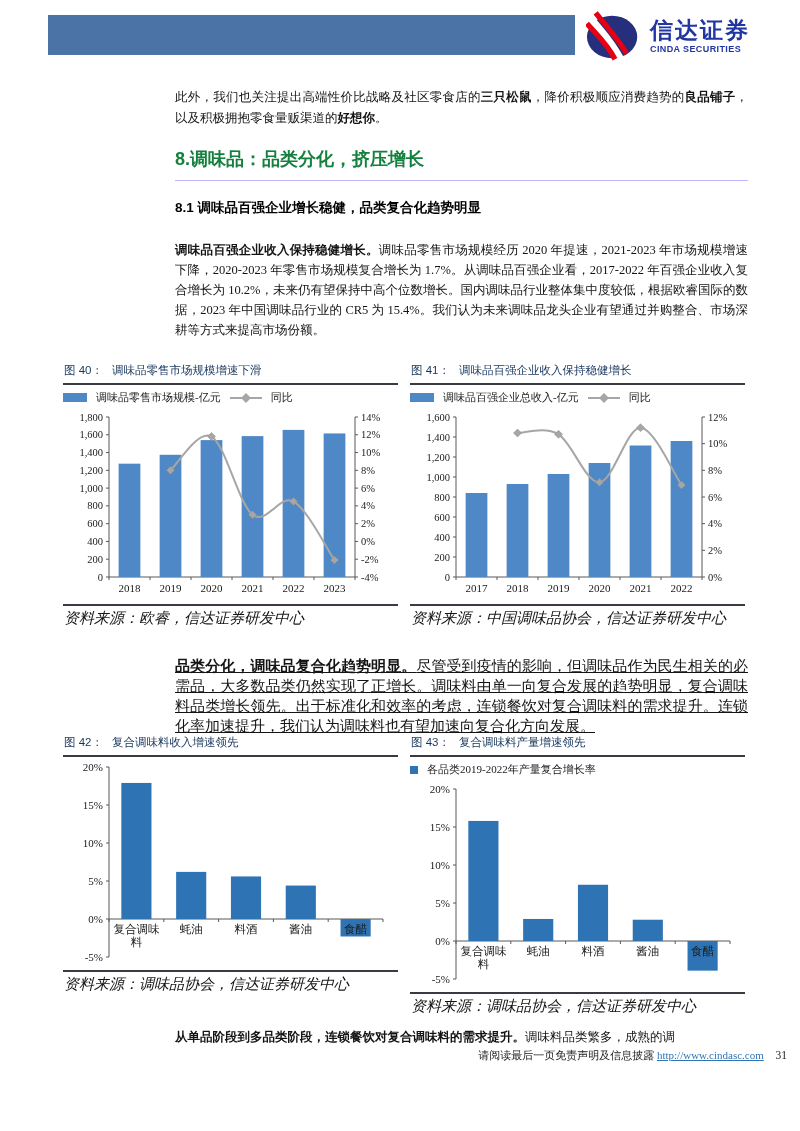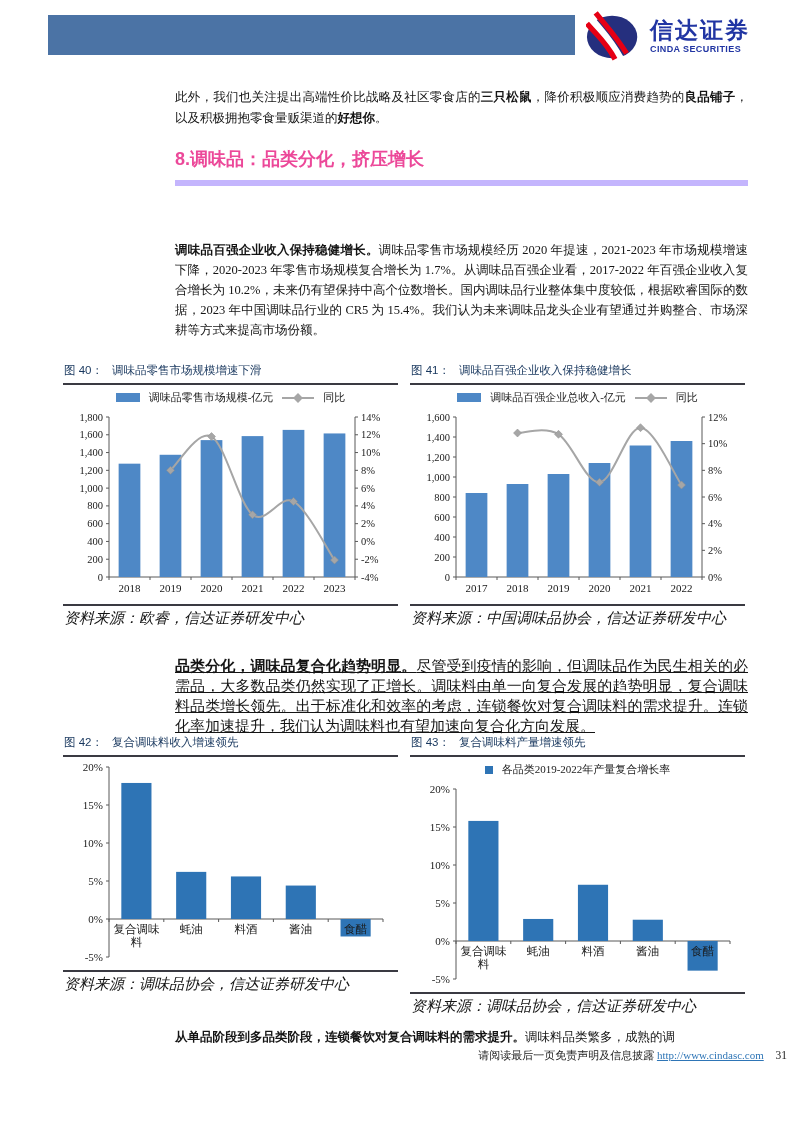--- a/index.html
+++ b/index.html
@@ -9,34 +9,34 @@
   
   .top-bar{position:absolute;left:48px;top:15px;width:527px;height:40px;background:#4B73A5;}
   .logo{position:absolute;left:586px;top:8px;width:212px;height:56px;display:flex;align-items:center;gap:6px;}
   .logo-icon{width:58px;height:52px;flex:0 0 auto;}
   .logo-cn{font-family:"Liberation Sans",sans-serif;font-weight:bold;font-size:23px;color:#2135A3;letter-spacing:2px;line-height:1;}
   .logo-en{font-family:"Liberation Sans",sans-serif;font-weight:bold;font-size:9px;color:#2135A3;letter-spacing:.4px;margin-top:2px;}
 
   
   .p-intro{position:absolute;left:175px;top:74px;width:573px;font-size:12.5px;line-height:21px;text-align:justify;}
   .h1{position:absolute;left:175px;top:147px;width:573px;margin:0;font-family:"Liberation Sans",sans-serif;
-      font-size:18px;font-weight:bold;color:#ec4899;padding-bottom:9px;border-bottom:6px solid #c4b5fd;}
+      font-size:18px;font-weight:bold;color:#15803d;padding-bottom:9px;border-bottom:1px solid #c4b5fd;}
   .h2{position:absolute;left:175px;top:199px;width:573px;margin:0;font-family:"Liberation Sans",sans-serif;
       font-size:13.5px;font-weight:bold;color:#000;}
   .p1{position:absolute;left:175px;top:227px;width:573px;font-size:12.5px;line-height:20px;text-align:justify;}
   .p2{position:absolute;left:175px;top:641px;width:573px;font-size:15px;line-height:20px;text-align:justify;text-decoration:underline;}
   .p3{position:absolute;left:175px;top:1014px;width:573px;font-size:12.5px;line-height:20px;text-align:justify;}
 
   
   .figrow1{position:absolute;left:63px;top:362px;width:682px;display:flex;gap:12px;}
   .figrow2{position:absolute;left:63px;top:734px;width:682px;display:flex;gap:12px;}
   .figure{width:335px;}
   .fig-cap{display:flex;gap:9px;font-family:"Liberation Sans",sans-serif;font-weight:normal;font-size:11.5px;
            color:#17365D;padding:1px 0 5px 1px;border-bottom:2px solid #3A3A42;}
-  .legend{display:flex;justify-content:center;align-items:center;gap:9px;height:19px;margin-top:3px;
+  .legend{display:flex;justify-content:flex-start;align-items:center;gap:9px;height:19px;margin-top:3px;
           font-size:11px;color:#1a1a1a;}
   .sw-bar{width:24px;height:9px;background:#4E88C6;display:inline-block;}
   .sw-line{width:32px;height:2px;background:#A6A6A6;position:relative;display:inline-block;}
   .sw-line i{position:absolute;left:50%;top:50%;width:7px;height:7px;background:#A6A6A6;
              transform:translate(-50%,-50%) rotate(45deg);}
   .sw-sq{width:8px;height:8px;background:#2E74B5;display:inline-block;}
   .fig-chart svg{display:block;}
   .fig-src{border-top:2px solid #3A3A42;margin-top:1px;padding:3px 0 0 1px;
            font-size:15px;font-style:italic;color:#141414;}
 
@@ -62,20 +62,21 @@
     </svg>
     <div class="logo-text">
       <div class="logo-cn">信达证券</div>
       <div class="logo-en">CINDA SECURITIES</div>
     </div>
   </div>
 
   <p class="p-intro"><span>此外，我们也关注提出高端性价比战略及社区零食店的</span><b>三只松鼠</b><span>，降价积极顺应消费趋势</span><span>的</span><b>良品铺子</b><span>，以及积极拥抱零食量贩渠道的</span><b>好想你</b><span>。</span></p>
 
   <h1 class="h1">8.调味品：品类分化，挤压增长</h1>
+  <h2 class="h2">8.1 调味品百强企业增长稳健，品类复合化趋势明显</h2>
 
   <p class="p1"><b>调味品百强企业收入保持稳健增长。</b><span>调味品零售市场规模经历 2020 年提速，2021-2023 年市场规模增速下降，2020-2023 年零售市场规模复合增长为 1.7%。从调味品百强企业看，2017-2022 年百强企业收入复合增长为 10.2%，未来仍有望保持中高个位数增长。国内调味品行业整体集中度较低，根据欧睿国际的数据，2023 年中国调味品行业的 CR5 为 15.4%。我们认为未来调味品龙头企业有望通过并购整合、市场深耕等方式来提高市场份额。</span></p>
 
   <div class="figrow1">
 
     <div class="figure">
       <div class="fig-cap">
         <span>图 40：</span>
         <span>调味品零售市场规模增速下滑</span>
       </div>

